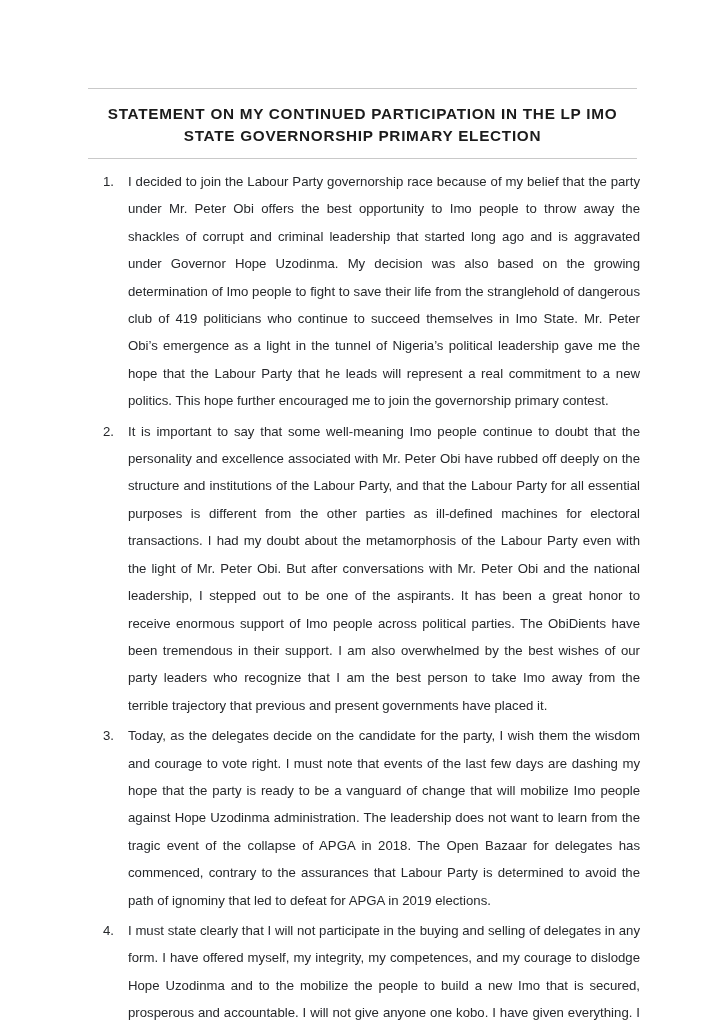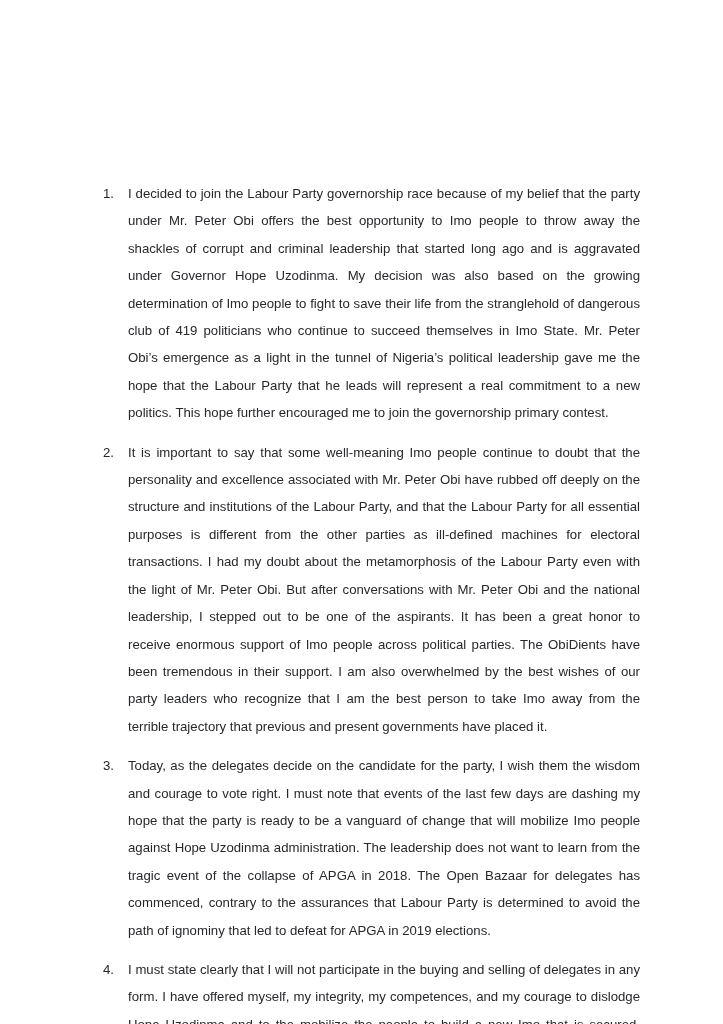--- a/index.html
+++ b/index.html
@@ -88,28 +88,36 @@
     top: 0;
     width: 22px;
     text-align: left;
     font-size: 13.2px;
     line-height: 27.4px;
     color: #26282b;
   }
 
   li.clause .clause-text {
     display: block;
-    margin-top: 12px;
   }
 </style>
 </head>
 <body>
 
 <div class="page">
 
+  <div class="header-block">
+    <hr class="rule">
+    <h1 class="doc-title">
+      <span>STATEMENT ON MY CONTINUED PARTICIPATION IN THE LP IMO</span>
+      <br>
+      <span>STATE GOVERNORSHIP PRIMARY ELECTION</span>
+    </h1>
+    <hr class="rule">
+  </div>
 
   <div class="body-block">
     <ol class="clause-list">
       <li class="clause">
         <span class="marker">1.</span>
         <span class="clause-text">I decided to join the Labour Party governorship race because of my belief that the party under Mr. Peter Obi offers the best opportunity to Imo people to throw away the shackles of corrupt and criminal leadership that started long ago and is aggravated under Governor Hope Uzodinma. My decision was also based on the growing determination of Imo people to fight to save their life from the stranglehold of dangerous club of 419 politicians who continue to succeed themselves in Imo State. Mr. Peter Obi’s emergence as a light in the tunnel of Nigeria’s political leadership gave me the hope that the Labour Party that he leads will represent a real commitment to a new politics. This hope further encouraged me to join the governorship primary contest.</span>
       </li>
       <li class="clause">
         <span class="marker">2.</span>
         <span class="clause-text">It is important to say that some well-meaning Imo people continue to doubt that the personality and excellence associated with Mr. Peter Obi have rubbed off deeply on the structure and institutions of the Labour Party, and that the Labour Party for all essential purposes is different from the other parties as ill-defined machines for electoral transactions. I had my doubt about the metamorphosis of the Labour Party even with the light of Mr. Peter Obi. But after conversations with Mr. Peter Obi and the national leadership, I stepped out to be one of the aspirants. It has been a great honor to receive enormous support of Imo people across political parties. The ObiDients have been tremendous in their support. I am also overwhelmed by the best wishes of our party leaders who recognize that I am the best person to take Imo away from the terrible trajectory that previous and present governments have placed it.</span>

